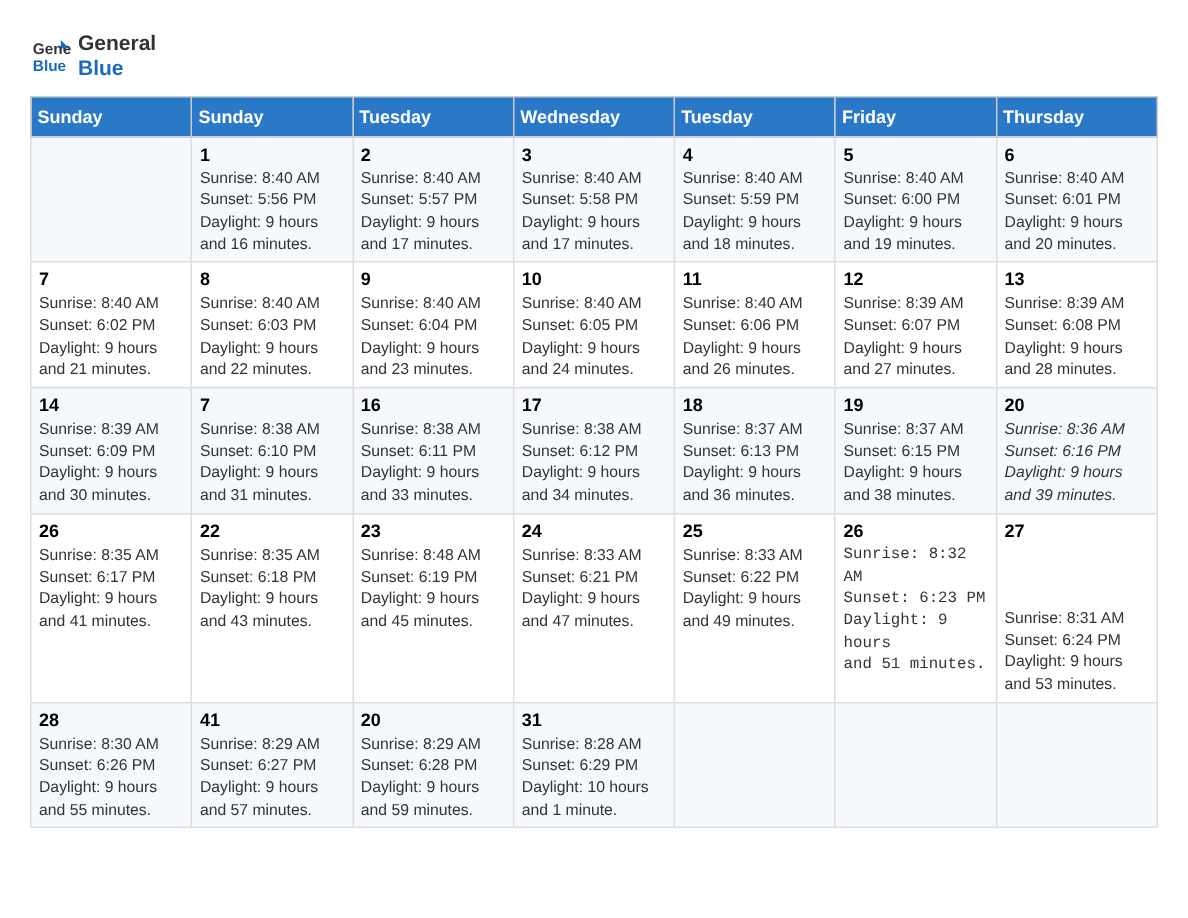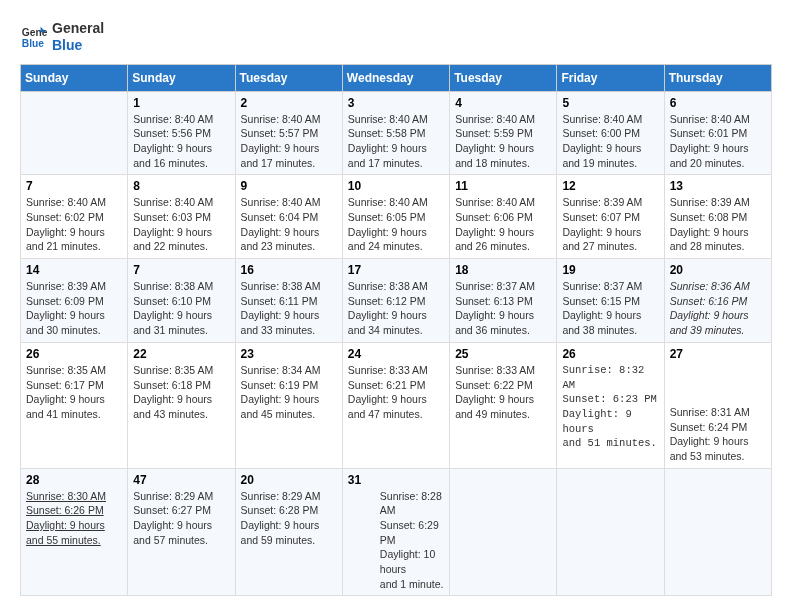--- a/index.html
+++ b/index.html
@@ -266,21 +266,21 @@
         </td>
         <td>
           <span class="day-number">22</span>
           <div class="day-detail" style="white-space: pre-line;">Sunrise: 8:35 AM
 Sunset: 6:18 PM
 Daylight: 9 hours
 and 43 minutes.</div>
         </td>
         <td>
           <span class="day-number">23</span>
-          <div class="day-detail" style="white-space: pre-line;">Sunrise: 8:34 AM
+          <div class="day-detail" style="white-space: pre-line;">Sunrise: 8:48 AM
 Sunset: 6:19 PM
 Daylight: 9 hours
 and 45 minutes.</div>
         </td>
         <td>
           <span class="day-number">24</span>
           <div class="day-detail" style="white-space: pre-line;">Sunrise: 8:33 AM
 Sunset: 6:21 PM
 Daylight: 9 hours
 and 47 minutes.</div>
@@ -303,42 +303,42 @@
           <span class="day-number">27</span>
           <div class="day-detail" style="white-space: pre-line; margin-top: 44px;">Sunrise: 8:31 AM
 Sunset: 6:24 PM
 Daylight: 9 hours
 and 53 minutes.</div>
         </td>
       </tr>
       <tr>
         <td>
           <span class="day-number">28</span>
-          <div class="day-detail" style="white-space: pre-line; text-decoration: underline;">Sunrise: 8:30 AM
+          <div class="day-detail" style="white-space: pre-line;">Sunrise: 8:30 AM
 Sunset: 6:26 PM
 Daylight: 9 hours
 and 55 minutes.</div>
         </td>
         <td>
-          <span class="day-number">47</span>
+          <span class="day-number">41</span>
           <div class="day-detail" style="white-space: pre-line;">Sunrise: 8:29 AM
 Sunset: 6:27 PM
 Daylight: 9 hours
 and 57 minutes.</div>
         </td>
         <td>
           <span class="day-number">20</span>
           <div class="day-detail" style="white-space: pre-line;">Sunrise: 8:29 AM
 Sunset: 6:28 PM
 Daylight: 9 hours
 and 59 minutes.</div>
         </td>
         <td>
           <span class="day-number">31</span>
-          <div class="day-detail" style="white-space: pre-line; margin-left: 32px;">Sunrise: 8:28 AM
+          <div class="day-detail" style="white-space: pre-line;">Sunrise: 8:28 AM
 Sunset: 6:29 PM
 Daylight: 10 hours
 and 1 minute.</div>
         </td>
         <td class="empty-cell"></td>
         <td class="empty-cell"></td>
         <td class="empty-cell"></td>
       </tr>
     </tbody>
 </table>

